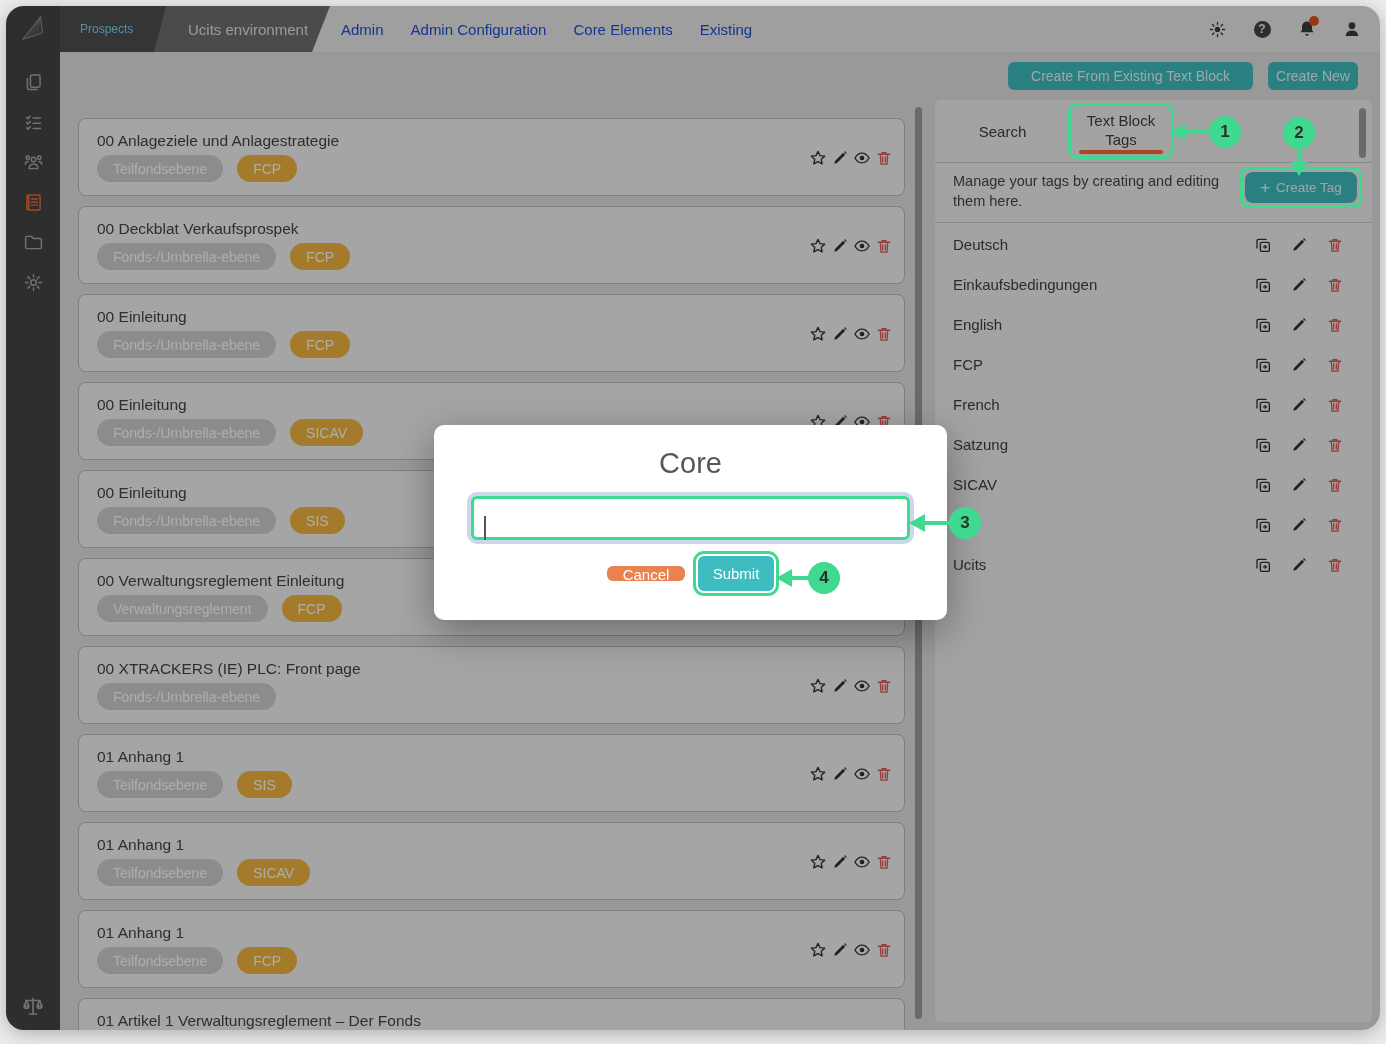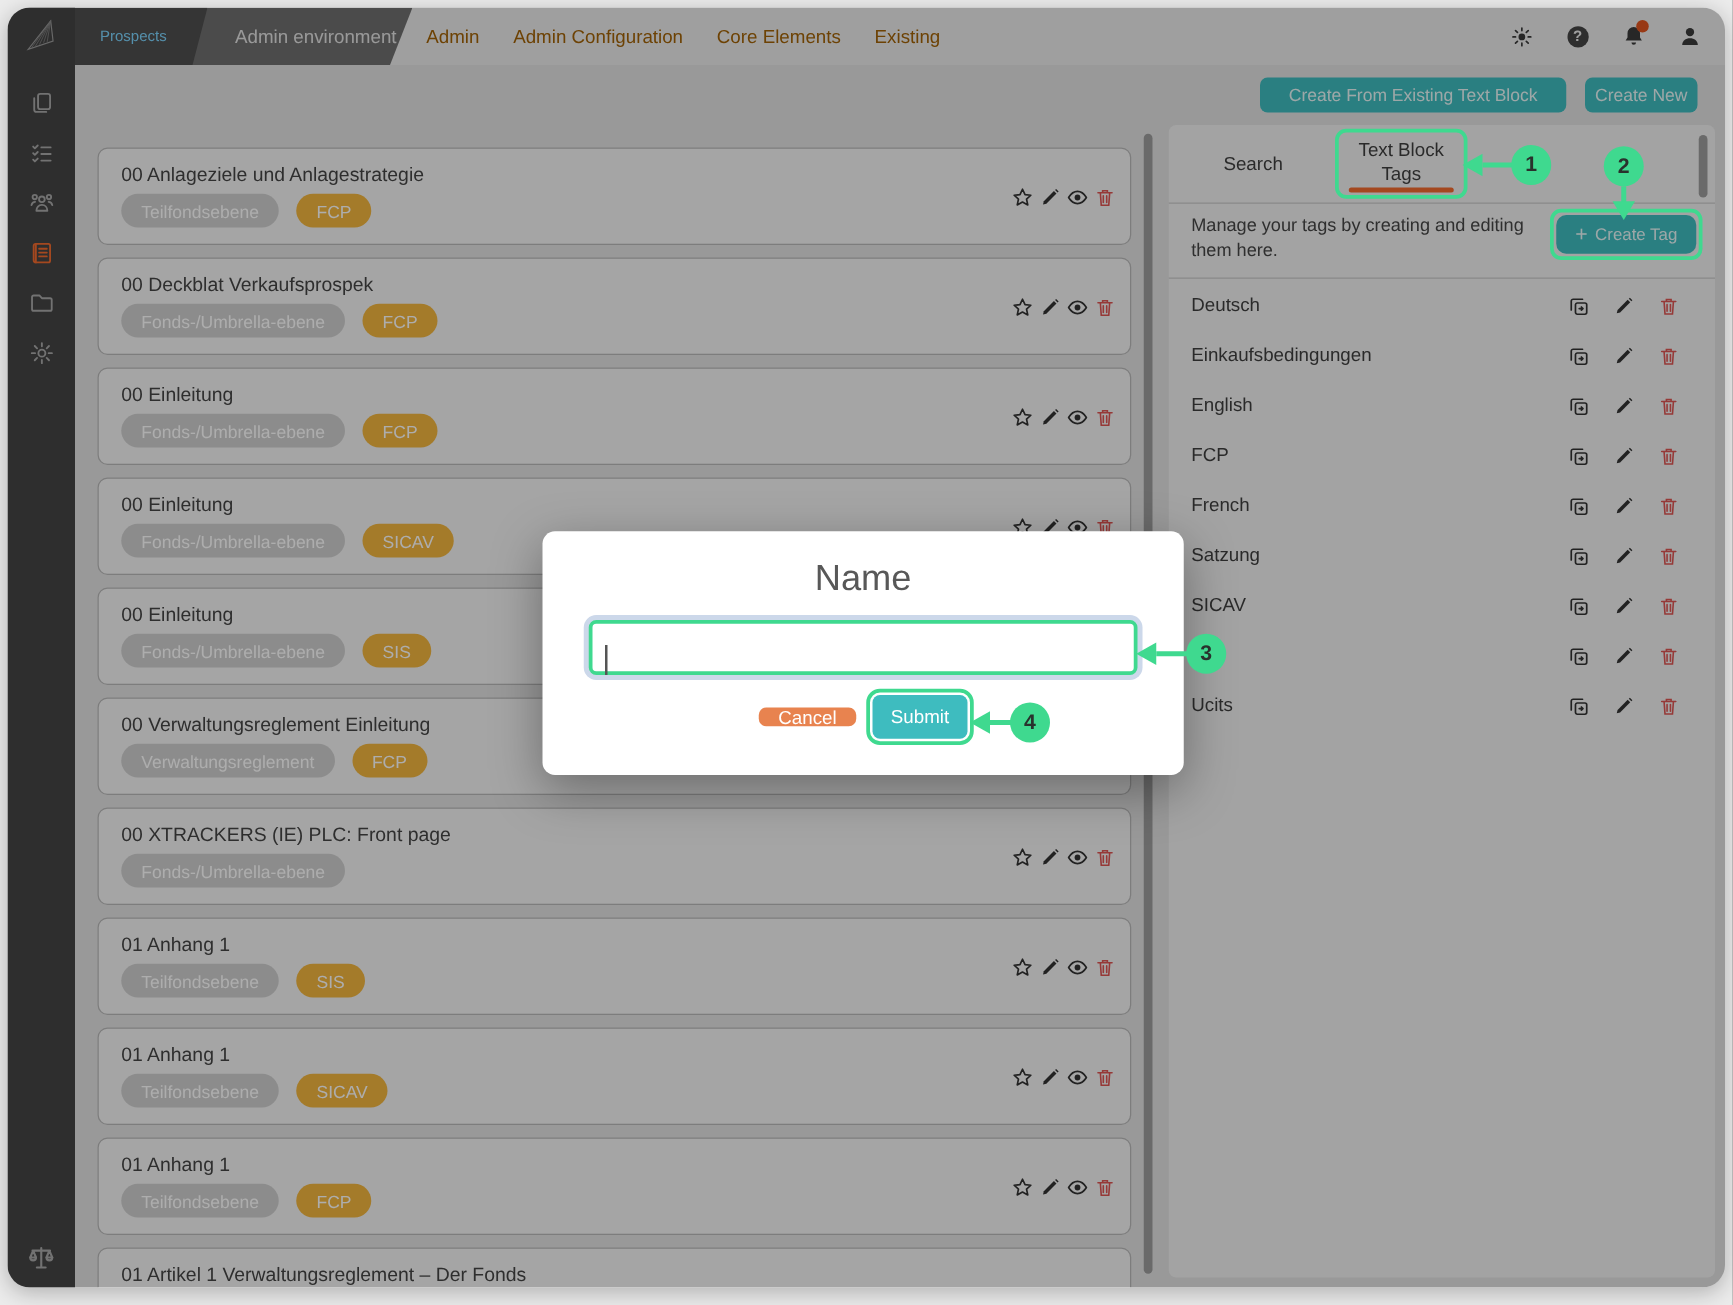--- a/index.html
+++ b/index.html
@@ -22,21 +22,21 @@
   .side-bottom{ position:absolute; bottom:12px; left:0; width:54px; display:flex; justify-content:center;}
 
   
   .navbar{ position:absolute; left:54px; right:0; top:0; height:46px; background:#ebebeb; z-index:4;}
   .tab-env{ position:absolute; left:92px; top:0; width:178px; height:46px; background:#6f6f6f;
             clip-path:polygon(0 0,100% 0,calc(100% - 18px) 100%,0 100%);
             color:#e2e2e2; font-size:15px; display:flex; align-items:center; padding-left:36px; z-index:1;}
   .tab-brand{ position:absolute; left:0; top:0; width:106px; height:46px; background:#4e4e4e;
             clip-path:polygon(0 0,100% 0,calc(100% - 12px) 100%,0 100%);
             color:#7dd3fc; font-weight:normal; font-size:12px; display:flex; align-items:center; padding-left:20px; z-index:2;}
-  .nav-menu{ position:absolute; left:281px; top:0; height:46px; display:flex; gap:27px; align-items:center; font-size:15px; color:#a16207;}
+  .nav-menu{ position:absolute; left:281px; top:0; height:46px; display:flex; gap:27px; align-items:center; font-size:15px; color:#1d4ed8;}
   .nav-menu span{ cursor:default; }
   .nav-icons{ position:absolute; right:18px; top:0; height:46px; display:flex; gap:25px; align-items:center;}
   .nav-icons .nv{ position:relative; width:20px; height:20px; display:flex; align-items:center; justify-content:center;}
   .help-circle{ width:17px; height:17px; border-radius:50%; background:#454545; color:#ebebeb; font-size:12px; font-weight:bold; display:flex; align-items:center; justify-content:center;}
   .bell-dot{ position:absolute; right:-2px; top:-3px; width:10px; height:10px; border-radius:50%; background:#E0551F;}
 
   
   .main{ position:absolute; left:54px; top:46px; right:0; bottom:0; background:#e2e2e2; overflow:hidden;}
   .btn{ border:none; border-radius:6px; background:var(--teal); color:rgba(255,255,255,0.88);
         font-family:"Liberation Sans", sans-serif; font-size:14px; }
@@ -167,21 +167,21 @@
     </div>
     <div class="side-bottom">
       <svg width="24" height="24" viewBox="0 0 24 24">
           <path class="skg" d="M12 4.5v14.5M8.5 20h7M5 6.5h14M5.5 6.5L3.2 12h4.6zM18.5 6.5L16.2 12h4.6z"></path>
           <path class="skg" d="M3.2 12a2.3 2.3 0 0 0 4.6 0M16.2 12a2.3 2.3 0 0 0 4.6 0"></path>
         </svg>
     </div>
   </aside>
 
   <header class="navbar">
-    <div class="tab-env">Admin environment</div>
+    <div class="tab-env">Ucits environment</div>
     <div class="tab-brand">Prospects</div>
     <nav class="nav-menu">
       <span>Admin</span>
       <span>Admin Configuration</span>
       <span>Core Elements</span>
       <span>Existing</span>
     </nav>
     <div class="nav-icons">
       <div class="nv">
         <svg viewBox="0 0 24 24" width="19" height="19">
@@ -616,21 +616,21 @@
             </svg>
   </div>
         </div>
       <div class="panel-scrollbar"></div>
     </section>
   </main>
 
   <div class="overlay"></div>
 
   <div class="modal">
-    <div class="modal-title">Name</div>
+    <div class="modal-title">Core</div>
     <div class="input-wrap">
       <input type="text" value="" style="">
     </div>
     <div class="modal-btns">
       <button class="btn-cancel">Cancel</button>
       <button class="btn-submit">Submit</button>
     </div>
   </div>
   <div class="caret"></div>
 

